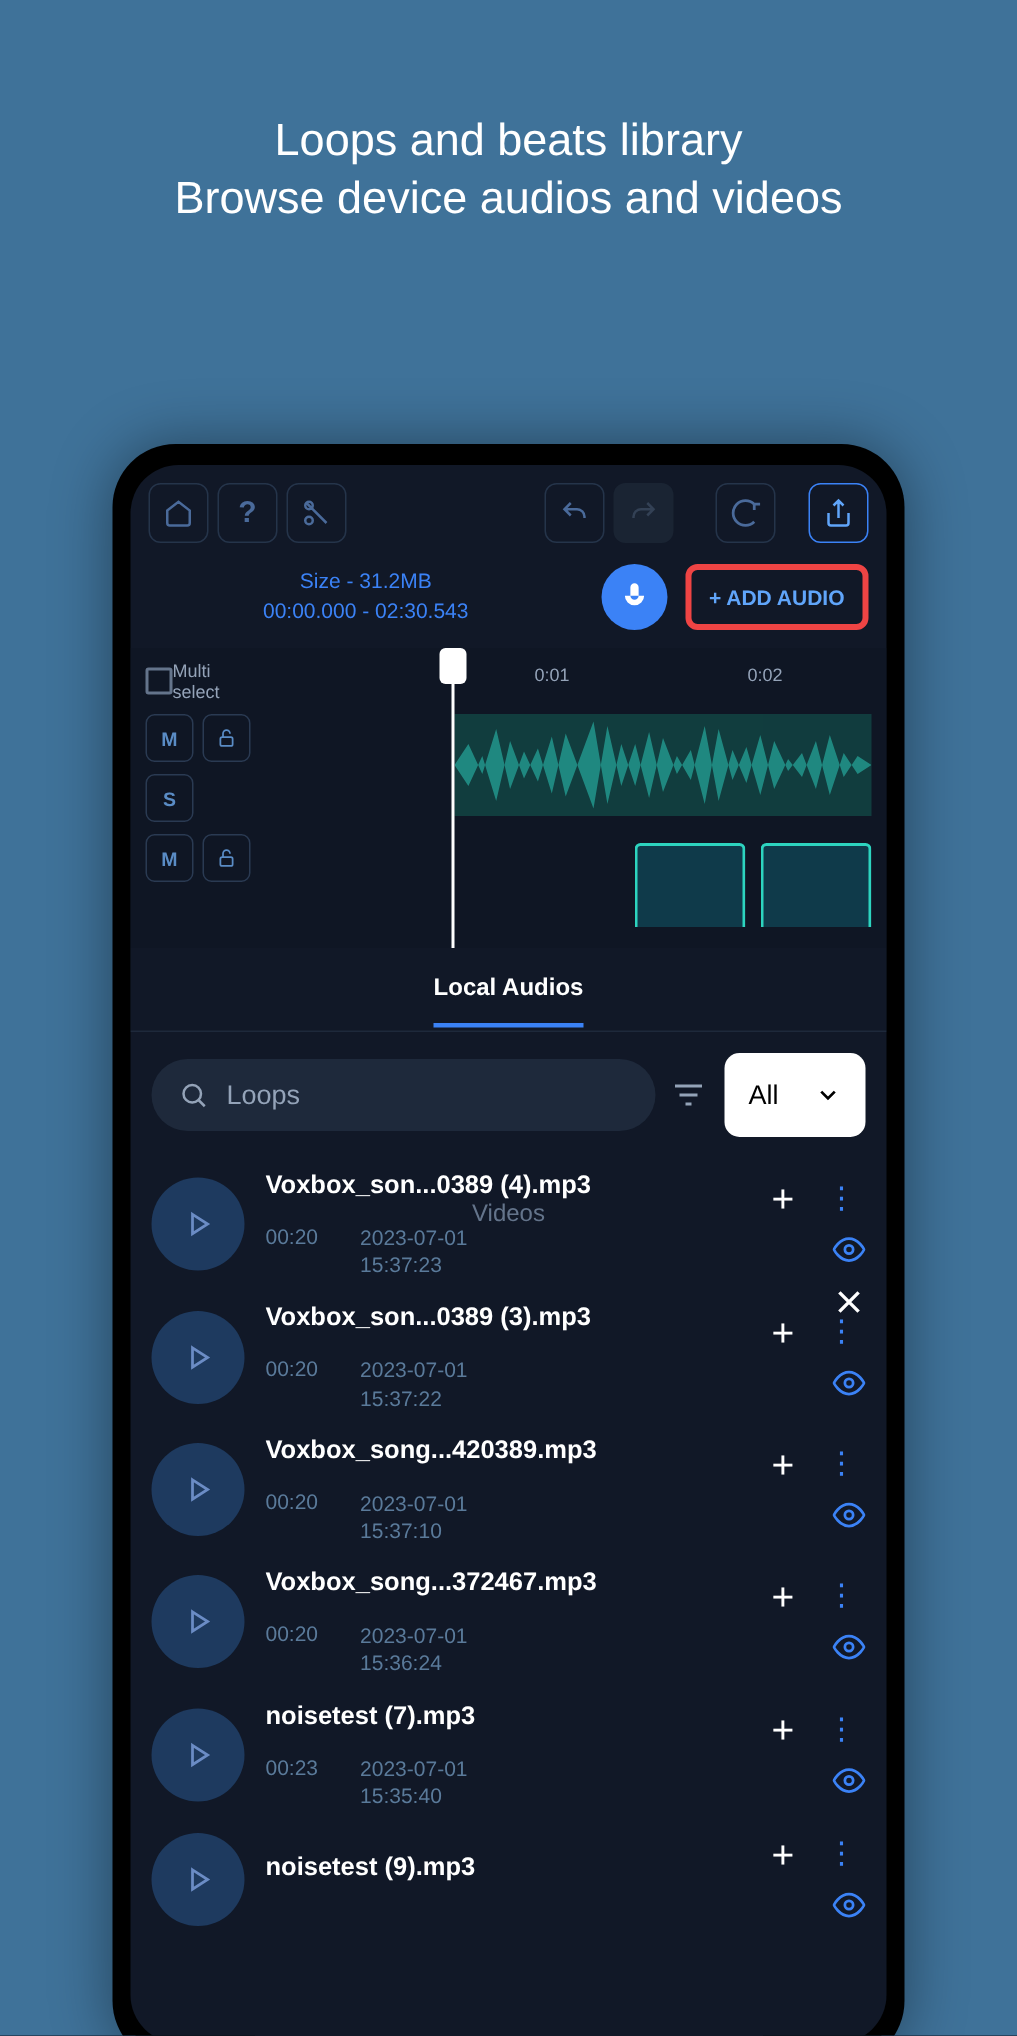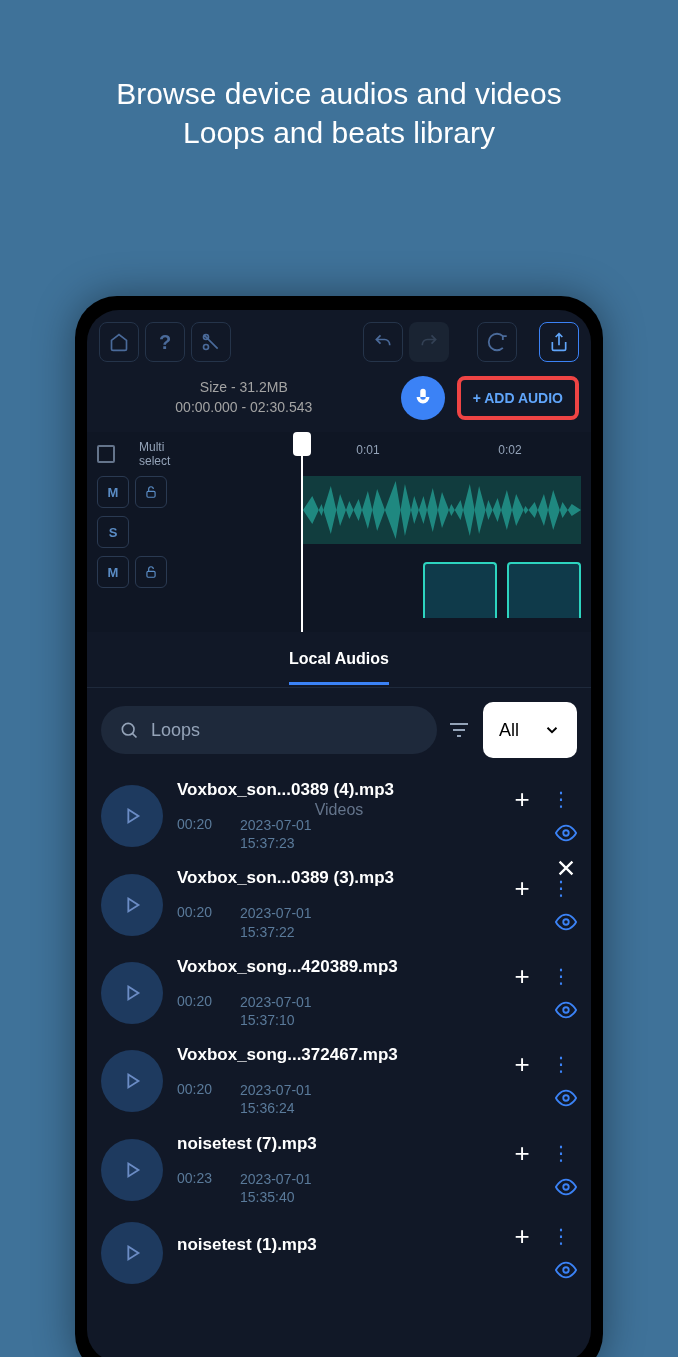--- a/index.html
+++ b/index.html
@@ -77,21 +77,21 @@
   .info-row {
     display: flex;
     align-items: center;
     gap: 12px;
     padding: 6px 12px 12px;
   }
   .info-text {
     flex: 1;
     text-align: center;
     font-size: 14px;
-    color: #a3a3a3;
+    color: #3b82f6;
     line-height: 1.4;
   }
   .mic-btn {
     width: 44px;
     height: 44px;
     border-radius: 50%;
     background: #3b82f6;
     display: flex;
     align-items: center;
     justify-content: center;
@@ -106,21 +106,21 @@
   }
   .timeline {
     height: 200px;
     background: #0f1624;
     position: relative;
     padding: 8px 10px;
   }
   .tl-head {
     display: flex;
     align-items: center;
-    gap: 24px;
+    gap: 0;
     font-size: 12px;
     color: #94a3b8;
   }
   .checkbox {
     width: 18px;
     height: 18px;
     border: 2px solid #64748b;
     border-radius: 2px;
   }
   .ruler {
@@ -322,22 +322,22 @@
   }
   .dots { color: #3b82f6; font-size: 20px; line-height: .6; }
   .eye { color: #3b82f6; margin-top: 10px; margin-left: auto; }
   svg { display: block; }
 </style>
 </head>
 <body>
 
 <div class="hero">
   <div class="hero-sub">
+    <div>Loops and beats library</div>
     <div>Browse device audios and videos</div>
-    <div>Loops and beats library</div>
   </div>
 </div>
 
 <div class="phone">
 <div class="bezel">
 <div class="screen">
 
   <div class="toolbar">
     <div class="tb-btn">
       <svg width="20" height="20" viewBox="0 0 24 24" fill="none" stroke="currentColor" stroke-width="2">
@@ -599,21 +599,21 @@
       </div>
     </div>
           </div>
           <div class="item">
     <div class="play-btn">
       <svg width="22" height="22" viewBox="0 0 24 24" fill="none" stroke="#6b8cc5" stroke-width="2">
                 <polygon points="8,5 19,12 8,19"></polygon>
               </svg>
     </div>
     <div class="item-main">
-      <div class="item-title">noisetest (1).mp3</div>
+      <div class="item-title">noisetest (9).mp3</div>
       <div class="item-meta">
         <span></span>
         <span class="item-date"></span>
       </div>
     </div>
     <div class="item-actions">
       <div class="act-row">
         <div class="plus">+</div>
         <div class="dots">⋮</div>
       </div>

